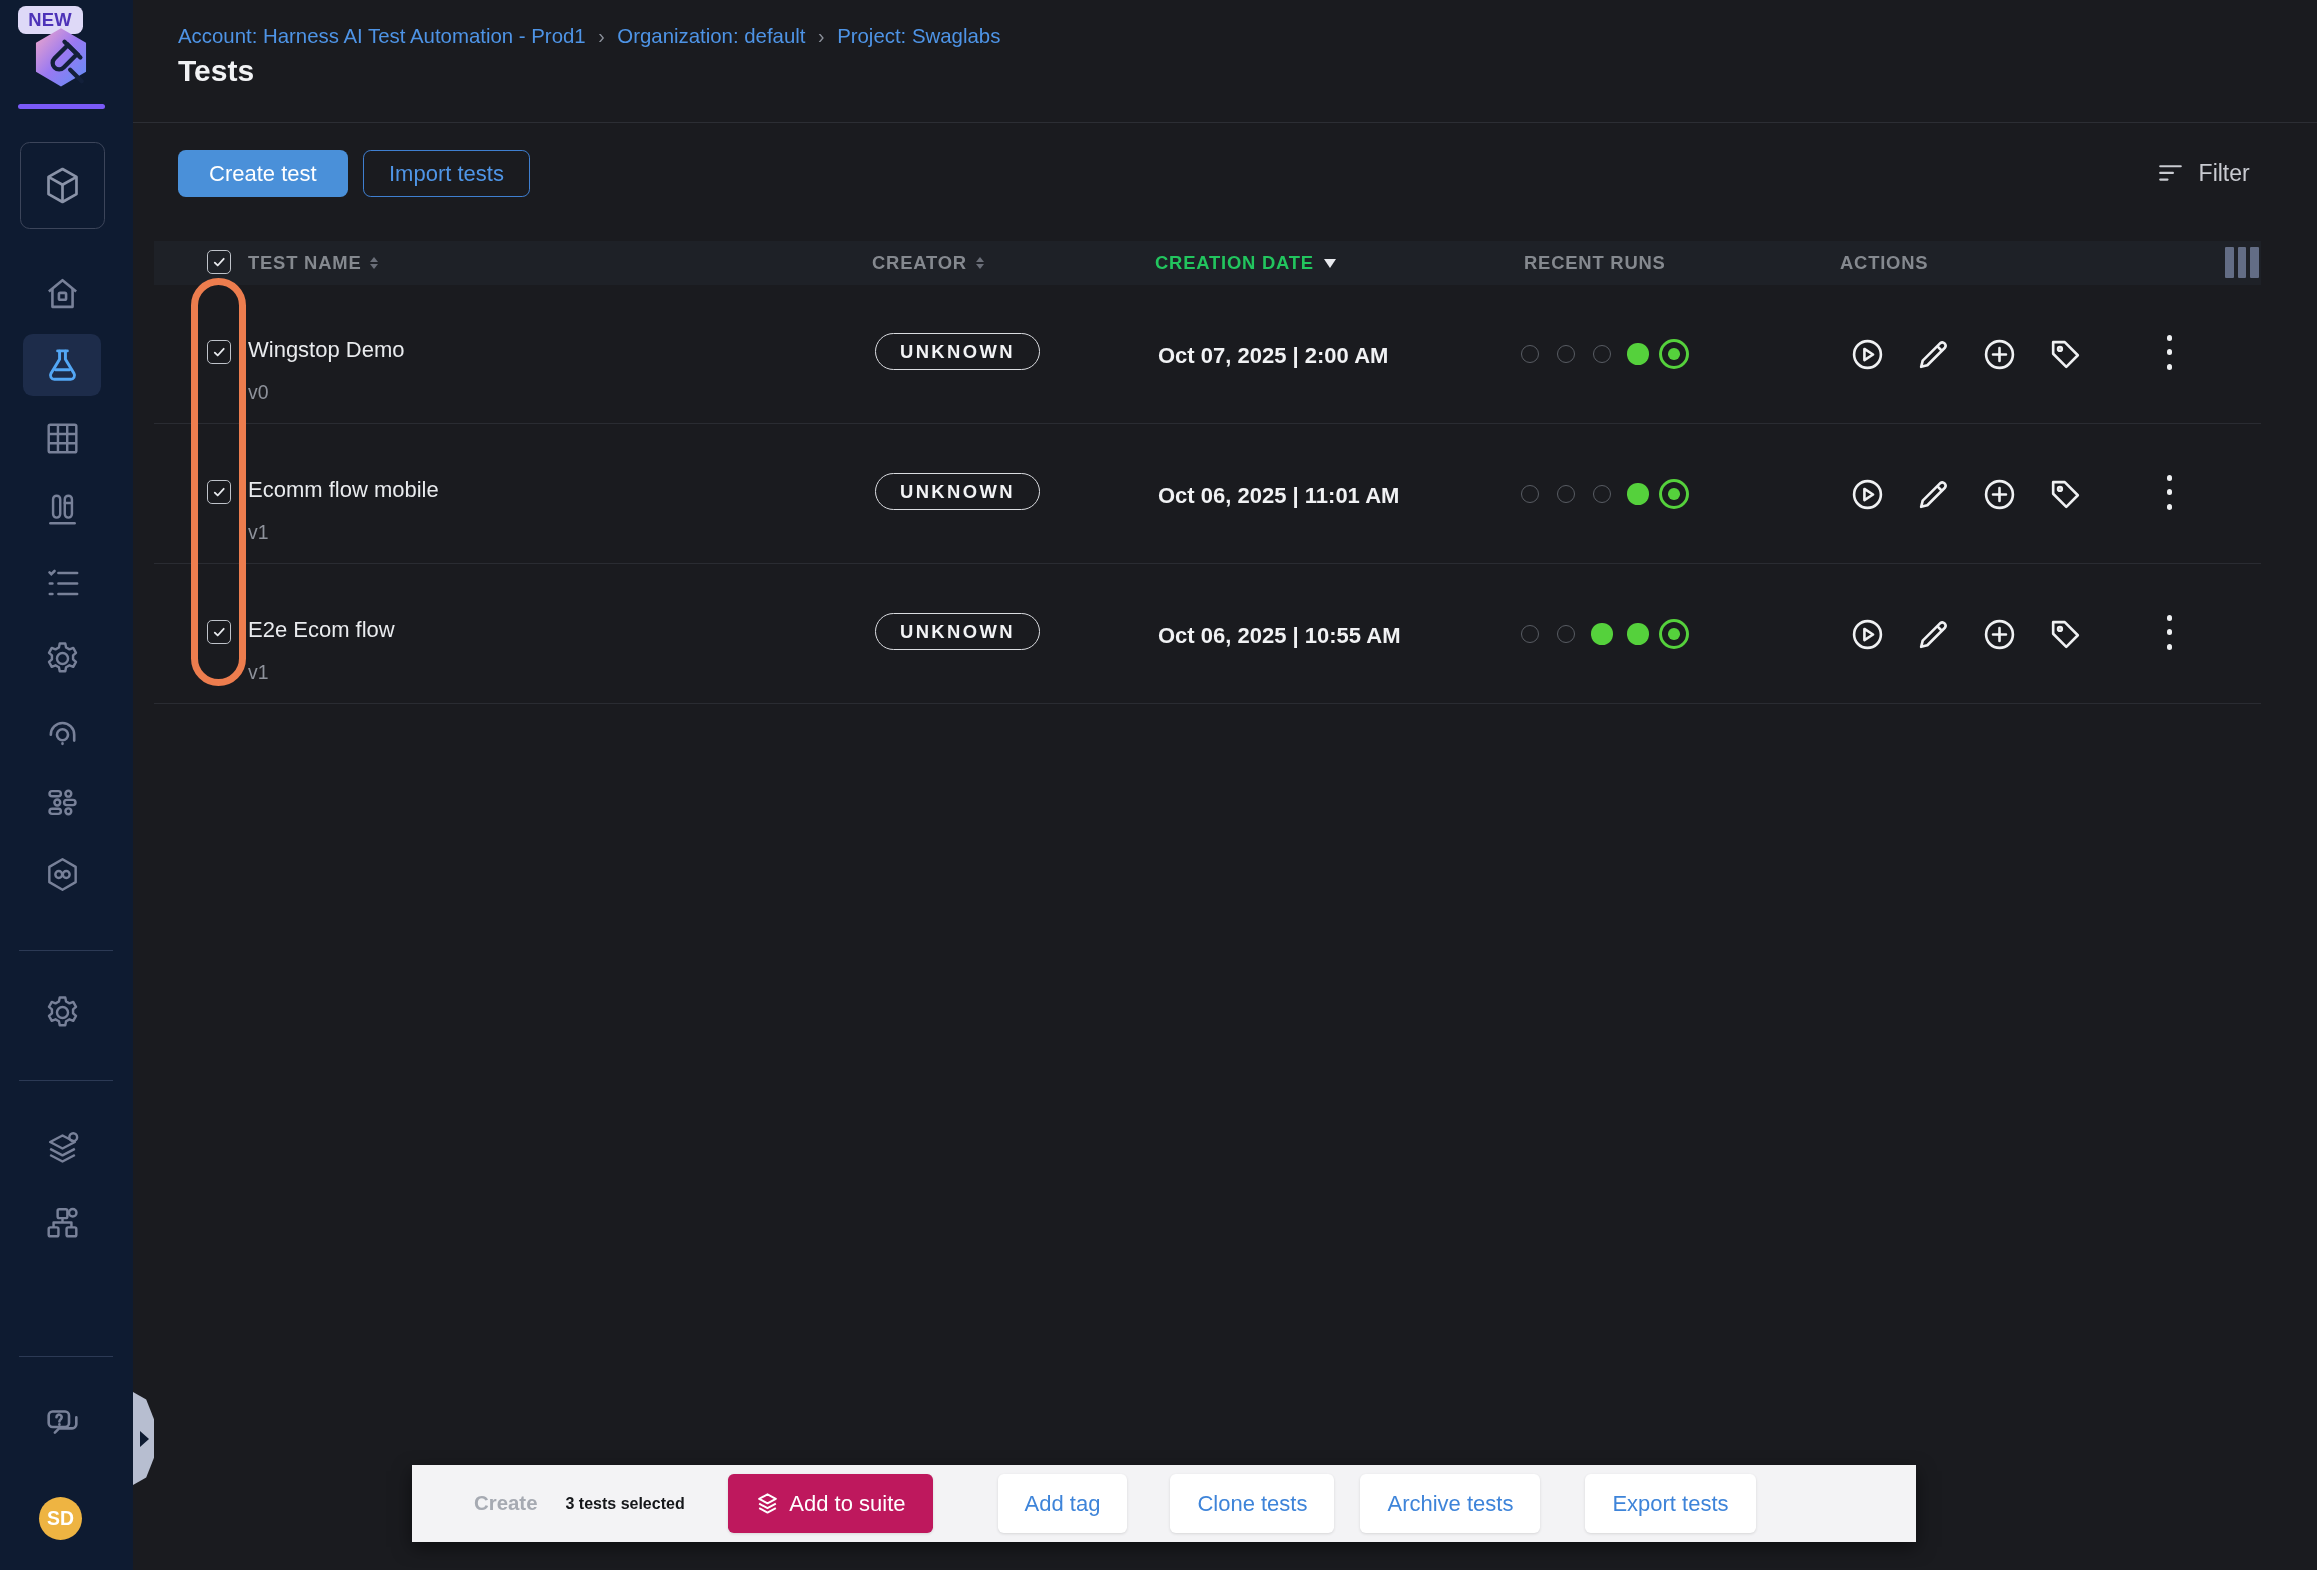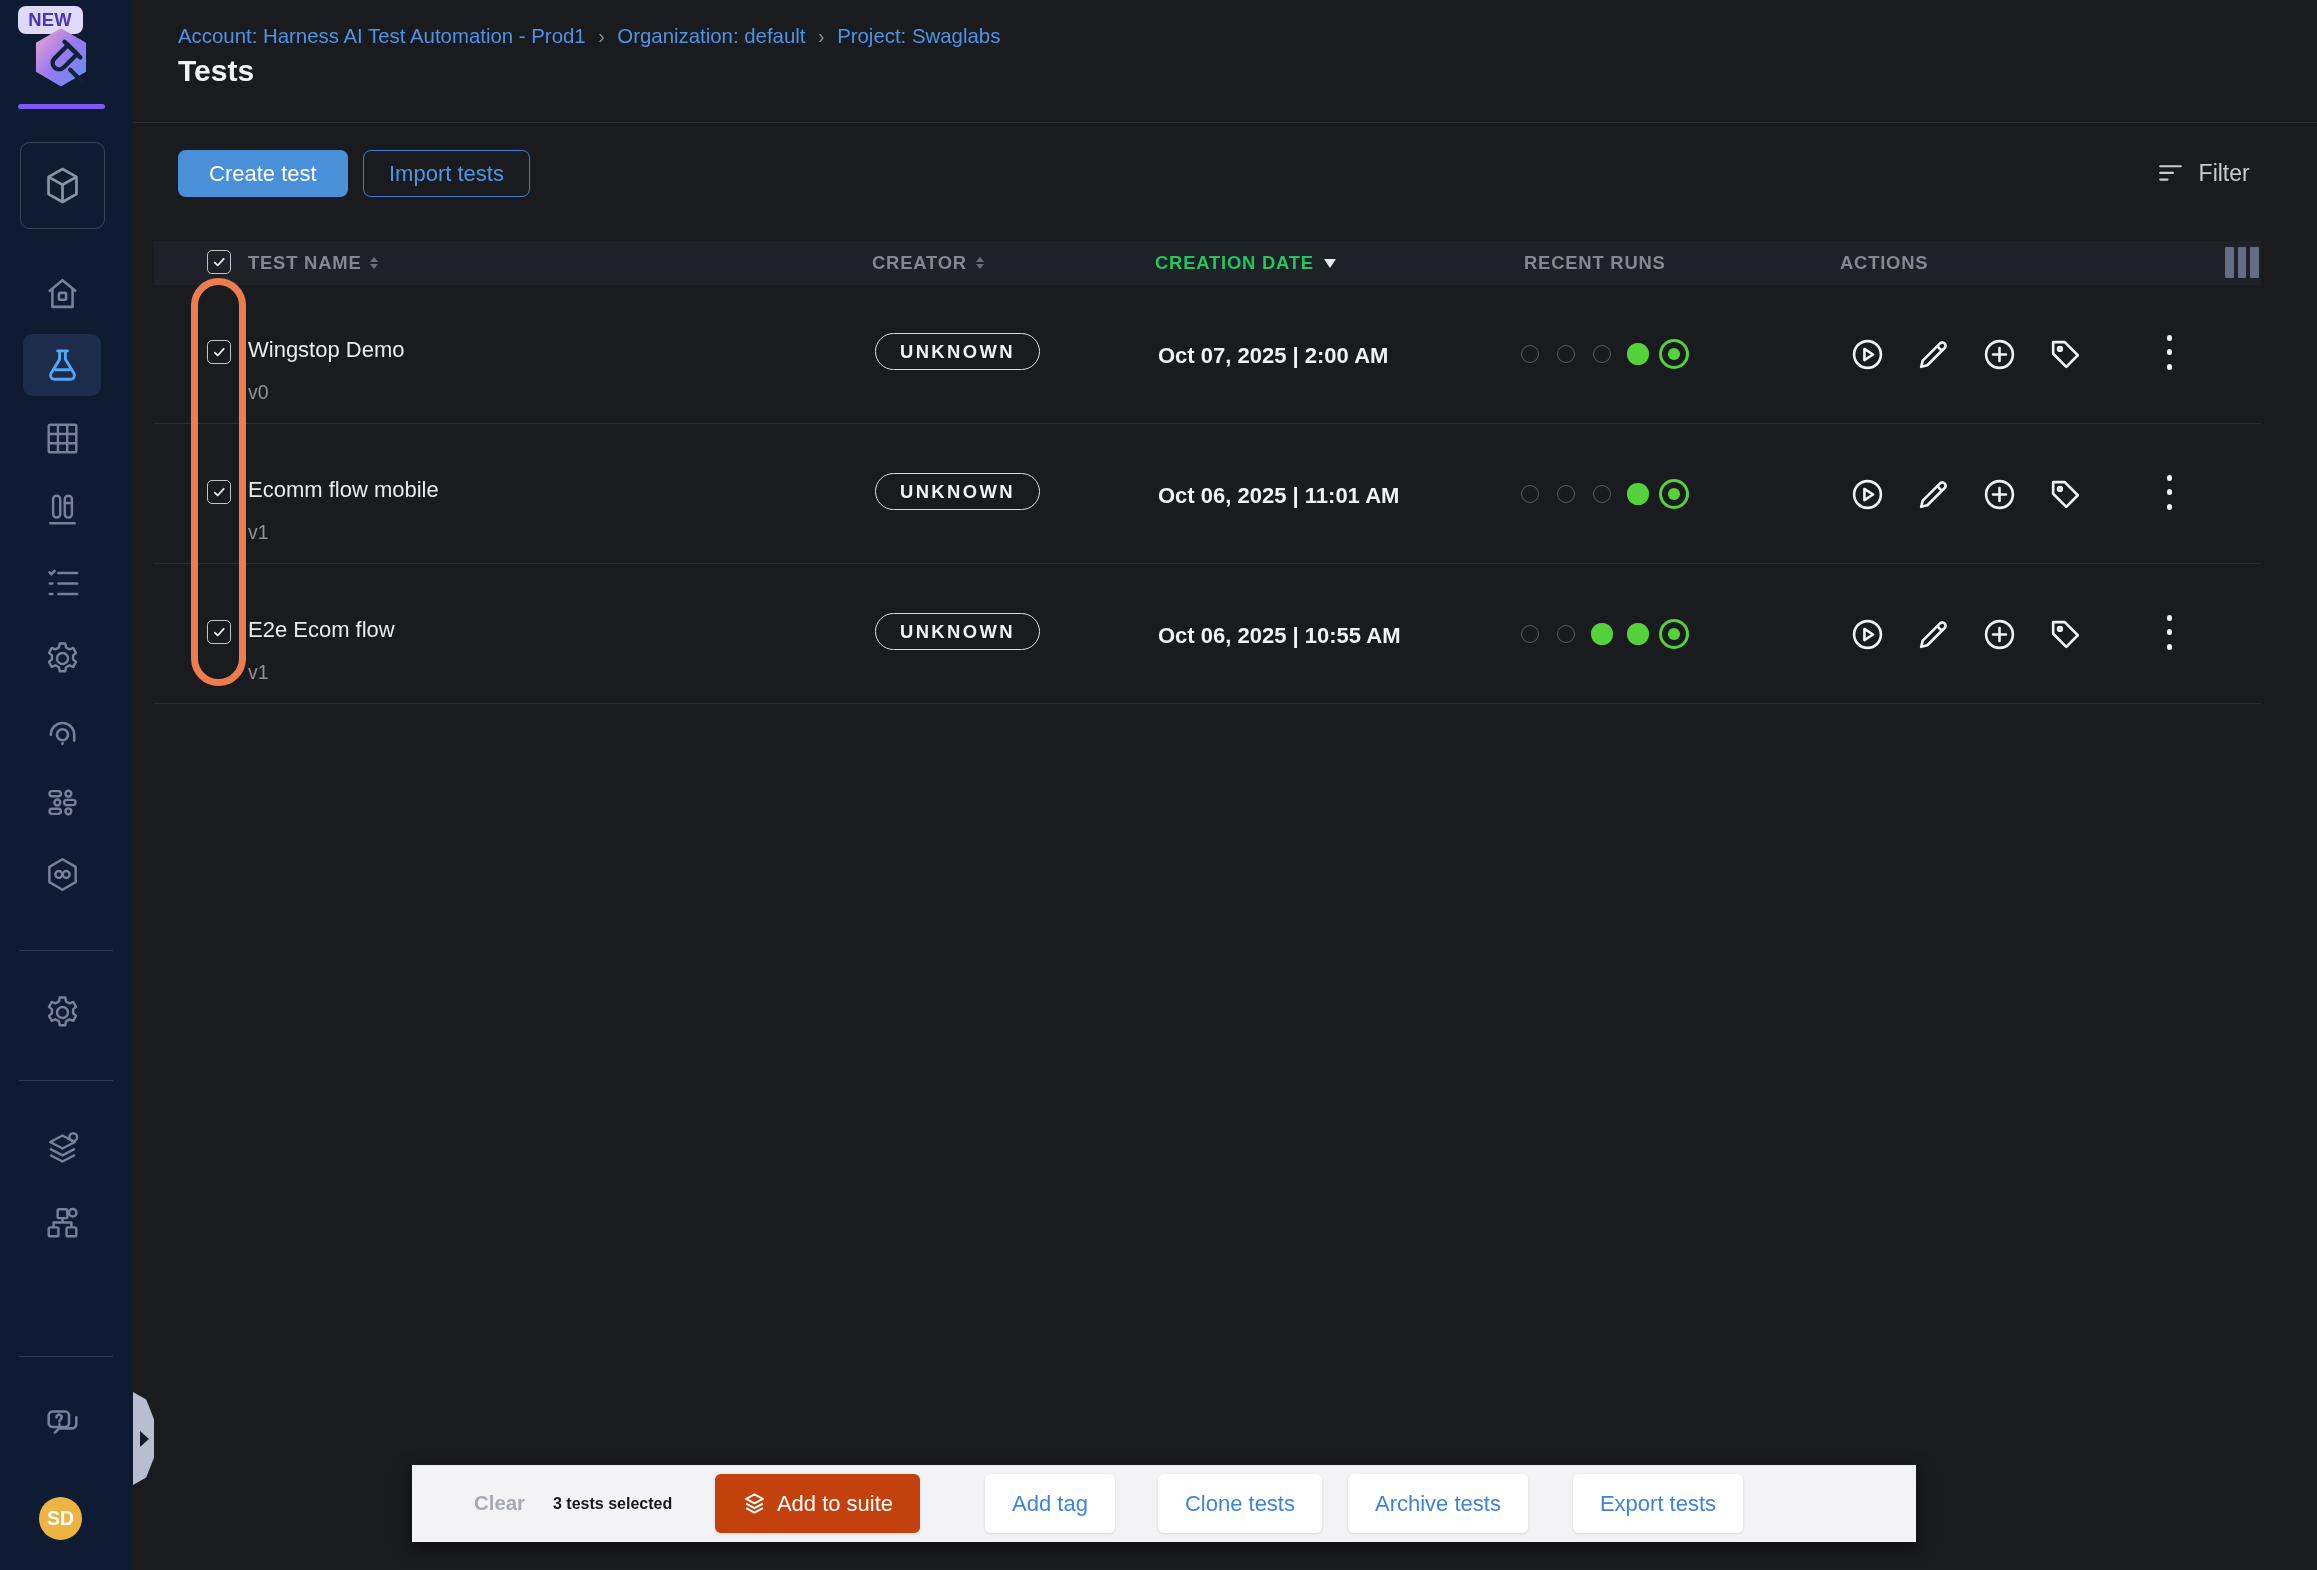--- a/index.html
+++ b/index.html
@@ -91,21 +91,21 @@
               border-radius:35px;pointer-events:none;z-index:5;box-sizing:border-box;}
 
   
   .selbar{position:absolute;left:279px;top:1465px;width:1504px;height:77px;background:#f3f3f5;z-index:8;
           display:flex;align-items:center;box-shadow:0 5.8px 17.5px rgba(0,0,0,.5);}
   .sel-clear{margin-left:62px;color:#a6aab2;font-size:20.4px;font-weight:700;cursor:pointer;}
   .sel-count{margin-left:28px;color:#15171a;font-size:16px;font-weight:700;}
   .sel-btn{height:59px;border:none;border-radius:5.8px;font-size:22px;font-family:inherit;cursor:pointer;
            display:flex;align-items:center;gap:9.7px;padding:0 27px;background:#fff;color:#3e84d9;
            box-shadow:0 1px 2.9px rgba(0,0,0,.12);}
-  .sel-btn.primary{background:#c2410c;color:#fff;margin-left:43px;}
+  .sel-btn.primary{background:#be185d;color:#fff;margin-left:43px;}
   .sel-btn.primary svg{width:25px;height:25px;}
   .sel-btn.b1{margin-left:65px;}.sel-btn.b2{margin-left:43px;}.sel-btn.b3{margin-left:26px;}.sel-btn.b4{margin-left:45px;}
 </style>
 </head>
 <body>
 
 <div class="app">
 
   <aside class="sidebar">
     <div class="new-badge">NEW</div>
@@ -486,21 +486,21 @@
             <i></i>
             <i></i>
             <i></i>
           </span>
 </div>
       </div>
 
     <div class="annotation"></div>
 
     <div class="selbar">
-      <span class="sel-clear">Clear</span>
+      <span class="sel-clear">Create</span>
       <span class="sel-count">3 tests selected</span>
       <button class="sel-btn primary">
         <svg viewBox="0 0 24 24" fill="none" stroke="#fff" stroke-width="1.9" stroke-linejoin="round">
           <path d="M12 3.2l8 4.3-8 4.3-8-4.3z"></path>
             <path d="M4 12.2l8 4.3 8-4.3"></path>
             <path d="M4 16.4l8 4.3 8-4.3"></path>
         </svg>
         <span>Add to suite</span>
       </button>
       <button class="sel-btn b1">Add tag</button>

